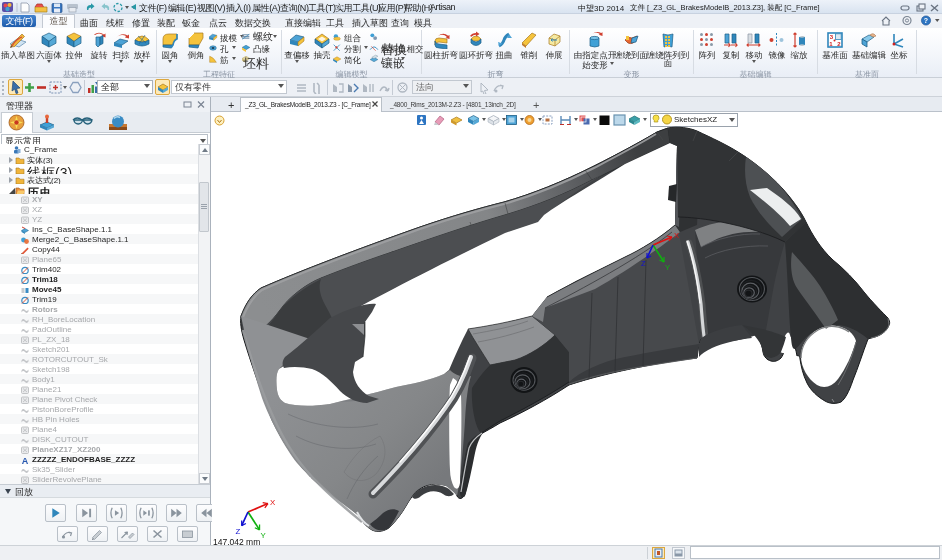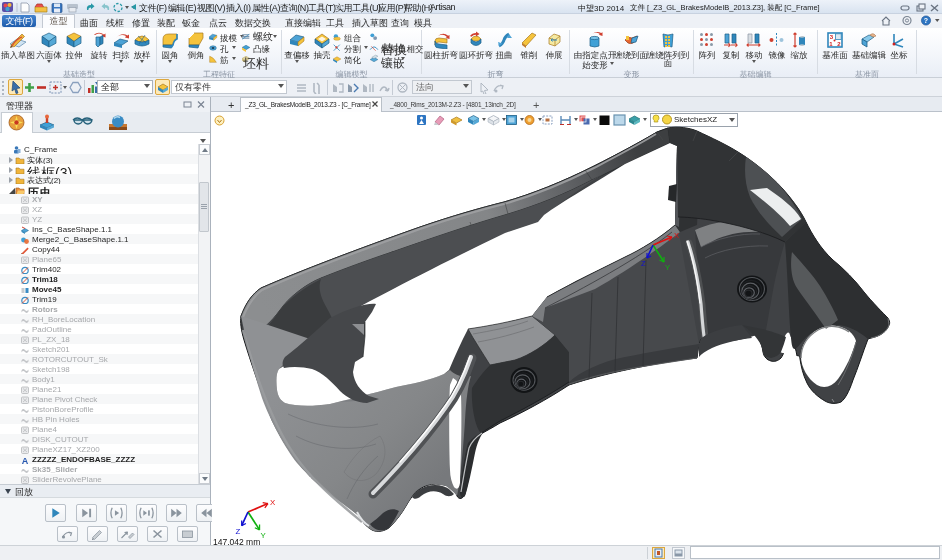--- a/index.html
+++ b/index.html
@@ -450,20 +450,21 @@
 <svg class="ic" style="left:72px;top:115px" width="22" height="14" viewBox="0 0 22 14">
       <path d="M1 5 q4 -4 9 0 q5 -4 10 0" fill="none" stroke="#25607a" stroke-width="1.4"></path>
       <path d="M2 5 a4.2 4 0 1 0 8.4 0 Z M11.5 5 a4.2 4 0 1 0 8.4 0 Z" fill="#cfe0ea" stroke="#25607a" stroke-width="1.4"></path>
     </svg>
 <svg class="ic" style="left:108px;top:114px" width="20" height="17" viewBox="0 0 20 17">
       <rect x="1" y="10" width="18" height="5" fill="#c87830"></rect>
       <rect x="1" y="13" width="18" height="3" fill="#8a4a18"></rect>
       <circle cx="10" cy="7.5" r="6" fill="#3a8cc4"></circle>
       <path d="M6 4.5 a5 5 0 0 1 6 -1" stroke="#b8dcf0" stroke-width="1.6" fill="none"></path>
     </svg>
+<div class="abs" style="left:1px;top:134px;width:207px;height:13px;background:#fff;border:1px solid #b9c0c8;font-size:9px;color:#2b2b2b;line-height:12px;padding-left:3px">显示常用</div>
 <div class="abs" style="left:200px;top:139px;width:0;height:0;border-left:3px solid transparent;border-right:3px solid transparent;border-top:4px solid #555"></div>
 <div class="abs" style="left:0;top:144px;width:198px;height:10px;background:#fff"></div>
 <svg class="ic" style="left:12px;top:144.5px" width="10" height="10" viewBox="0 0 10 10">
       <rect x="2" y="5" width="5" height="3.5" rx="1" fill="#3a78b8"></rect>
       <circle cx="4.5" cy="3" r="1.8" fill="#3a78b8"></circle>
       <rect x="5.5" y="4" width="3" height="4" fill="#88b0d8"></rect>
     </svg>
 <span class="abs" style="left:24px;top:145px;font-size:8px;font-weight:normal;color:#1f1f1f;white-space:nowrap">C_Frame</span>
 <div class="abs" style="left:0;top:154px;width:198px;height:10px;background:#f6f7f8"></div>
 <div class="abs" style="left:9px;top:156.5px;width:0;height:0;border-top:3px solid transparent;border-bottom:3px solid transparent;border-left:4px solid #9aa0a8"></div>
@@ -630,31 +631,31 @@
 <div class="abs" style="left:0;top:434px;width:198px;height:10px;background:#f6f7f8"></div>
 <svg class="ic" style="left:20px;top:434.5px" width="10" height="10" viewBox="0 0 10 10">
       <path d="M1.5 5.5 Q3 3 5 5 Q7 7 8.5 4.5 L8.5 6.5 Q7 9 5 7 Q3 5 1.5 7.5 Z" fill="#c4c6c9"></path>
     </svg>
 <span class="abs" style="left:32px;top:435px;font-size:8px;font-weight:normal;color:#a6a8ab;white-space:nowrap">DISK_CUTOUT</span>
 <div class="abs" style="left:0;top:444px;width:198px;height:10px;background:#fff"></div>
 <svg class="ic" style="left:20px;top:444.5px" width="10" height="10" viewBox="0 0 10 10">
       <rect x="1.5" y="2" width="7" height="6.5" rx="1" fill="#e9eaec" stroke="#b5b7ba" stroke-width="0.8"></rect>
       <path d="M3 7 l4 -3.5 M3 3.5 l4 3.5" stroke="#b5b7ba" stroke-width="0.7"></path>
     </svg>
-<span class="abs" style="left:32px;top:445px;font-size:8px;font-weight:normal;color:#a6a8ab;white-space:nowrap">PlaneXZ17_XZ200</span>
+<span class="abs" style="left:32px;top:445px;font-size:8px;font-weight:bold;color:#a6a8ab;white-space:nowrap">PlaneXZ17_XZ200</span>
 <div class="abs" style="left:0;top:454px;width:198px;height:10px;background:#f6f7f8"></div>
 <svg class="ic" style="left:20px;top:454.5px" width="10" height="10" viewBox="0 0 10 10">
       <text x="5" y="9" font-size="9" font-weight="bold" fill="#2858b0" text-anchor="middle">A</text>
     </svg>
 <span class="abs" style="left:32px;top:455px;font-size:8px;font-weight:bold;color:#1f1f1f;white-space:nowrap">ZZZZZ_ENDOFBASE_ZZZZ</span>
 <div class="abs" style="left:0;top:464px;width:198px;height:10px;background:#fff"></div>
 <svg class="ic" style="left:20px;top:464.5px" width="10" height="10" viewBox="0 0 10 10">
       <path d="M1.5 5.5 Q3 3 5 5 Q7 7 8.5 4.5 L8.5 6.5 Q7 9 5 7 Q3 5 1.5 7.5 Z" fill="#c4c6c9"></path>
     </svg>
-<span class="abs" style="left:32px;top:465px;font-size:8px;font-weight:bold;color:#a6a8ab;white-space:nowrap">Sk35_Slider</span>
+<span class="abs" style="left:32px;top:465px;font-size:8px;font-weight:normal;color:#a6a8ab;white-space:nowrap">Sk35_Slider</span>
 <div class="abs" style="left:0;top:474px;width:198px;height:10px;background:#f6f7f8"></div>
 <svg class="ic" style="left:20px;top:474.5px" width="10" height="10" viewBox="0 0 10 10">
       <rect x="1.5" y="2" width="7" height="6.5" rx="1" fill="#e9eaec" stroke="#b5b7ba" stroke-width="0.8"></rect>
       <path d="M3 7 l4 -3.5 M3 3.5 l4 3.5" stroke="#b5b7ba" stroke-width="0.7"></path>
     </svg>
 <span class="abs" style="left:32px;top:475px;font-size:8px;font-weight:normal;color:#a6a8ab;white-space:nowrap">SliderRevolvePlane</span>
 <div class="abs" style="left:198px;top:144px;width:12px;height:340px;background:#f2f3f5;border-left:1px solid #dcdfe3"></div>
 <div class="abs" style="left:199px;top:144px;width:11px;height:11px;background:#fbfcfd;border:1px solid #c8ccd2"></div>
 <div class="abs" style="left:202px;top:148px;width:0;height:0;border-left:3px solid transparent;border-right:3px solid transparent;border-bottom:4px solid #707a86"></div>
 <div class="abs" style="left:199px;top:473px;width:11px;height:11px;background:#fbfcfd;border:1px solid #c8ccd2"></div>

